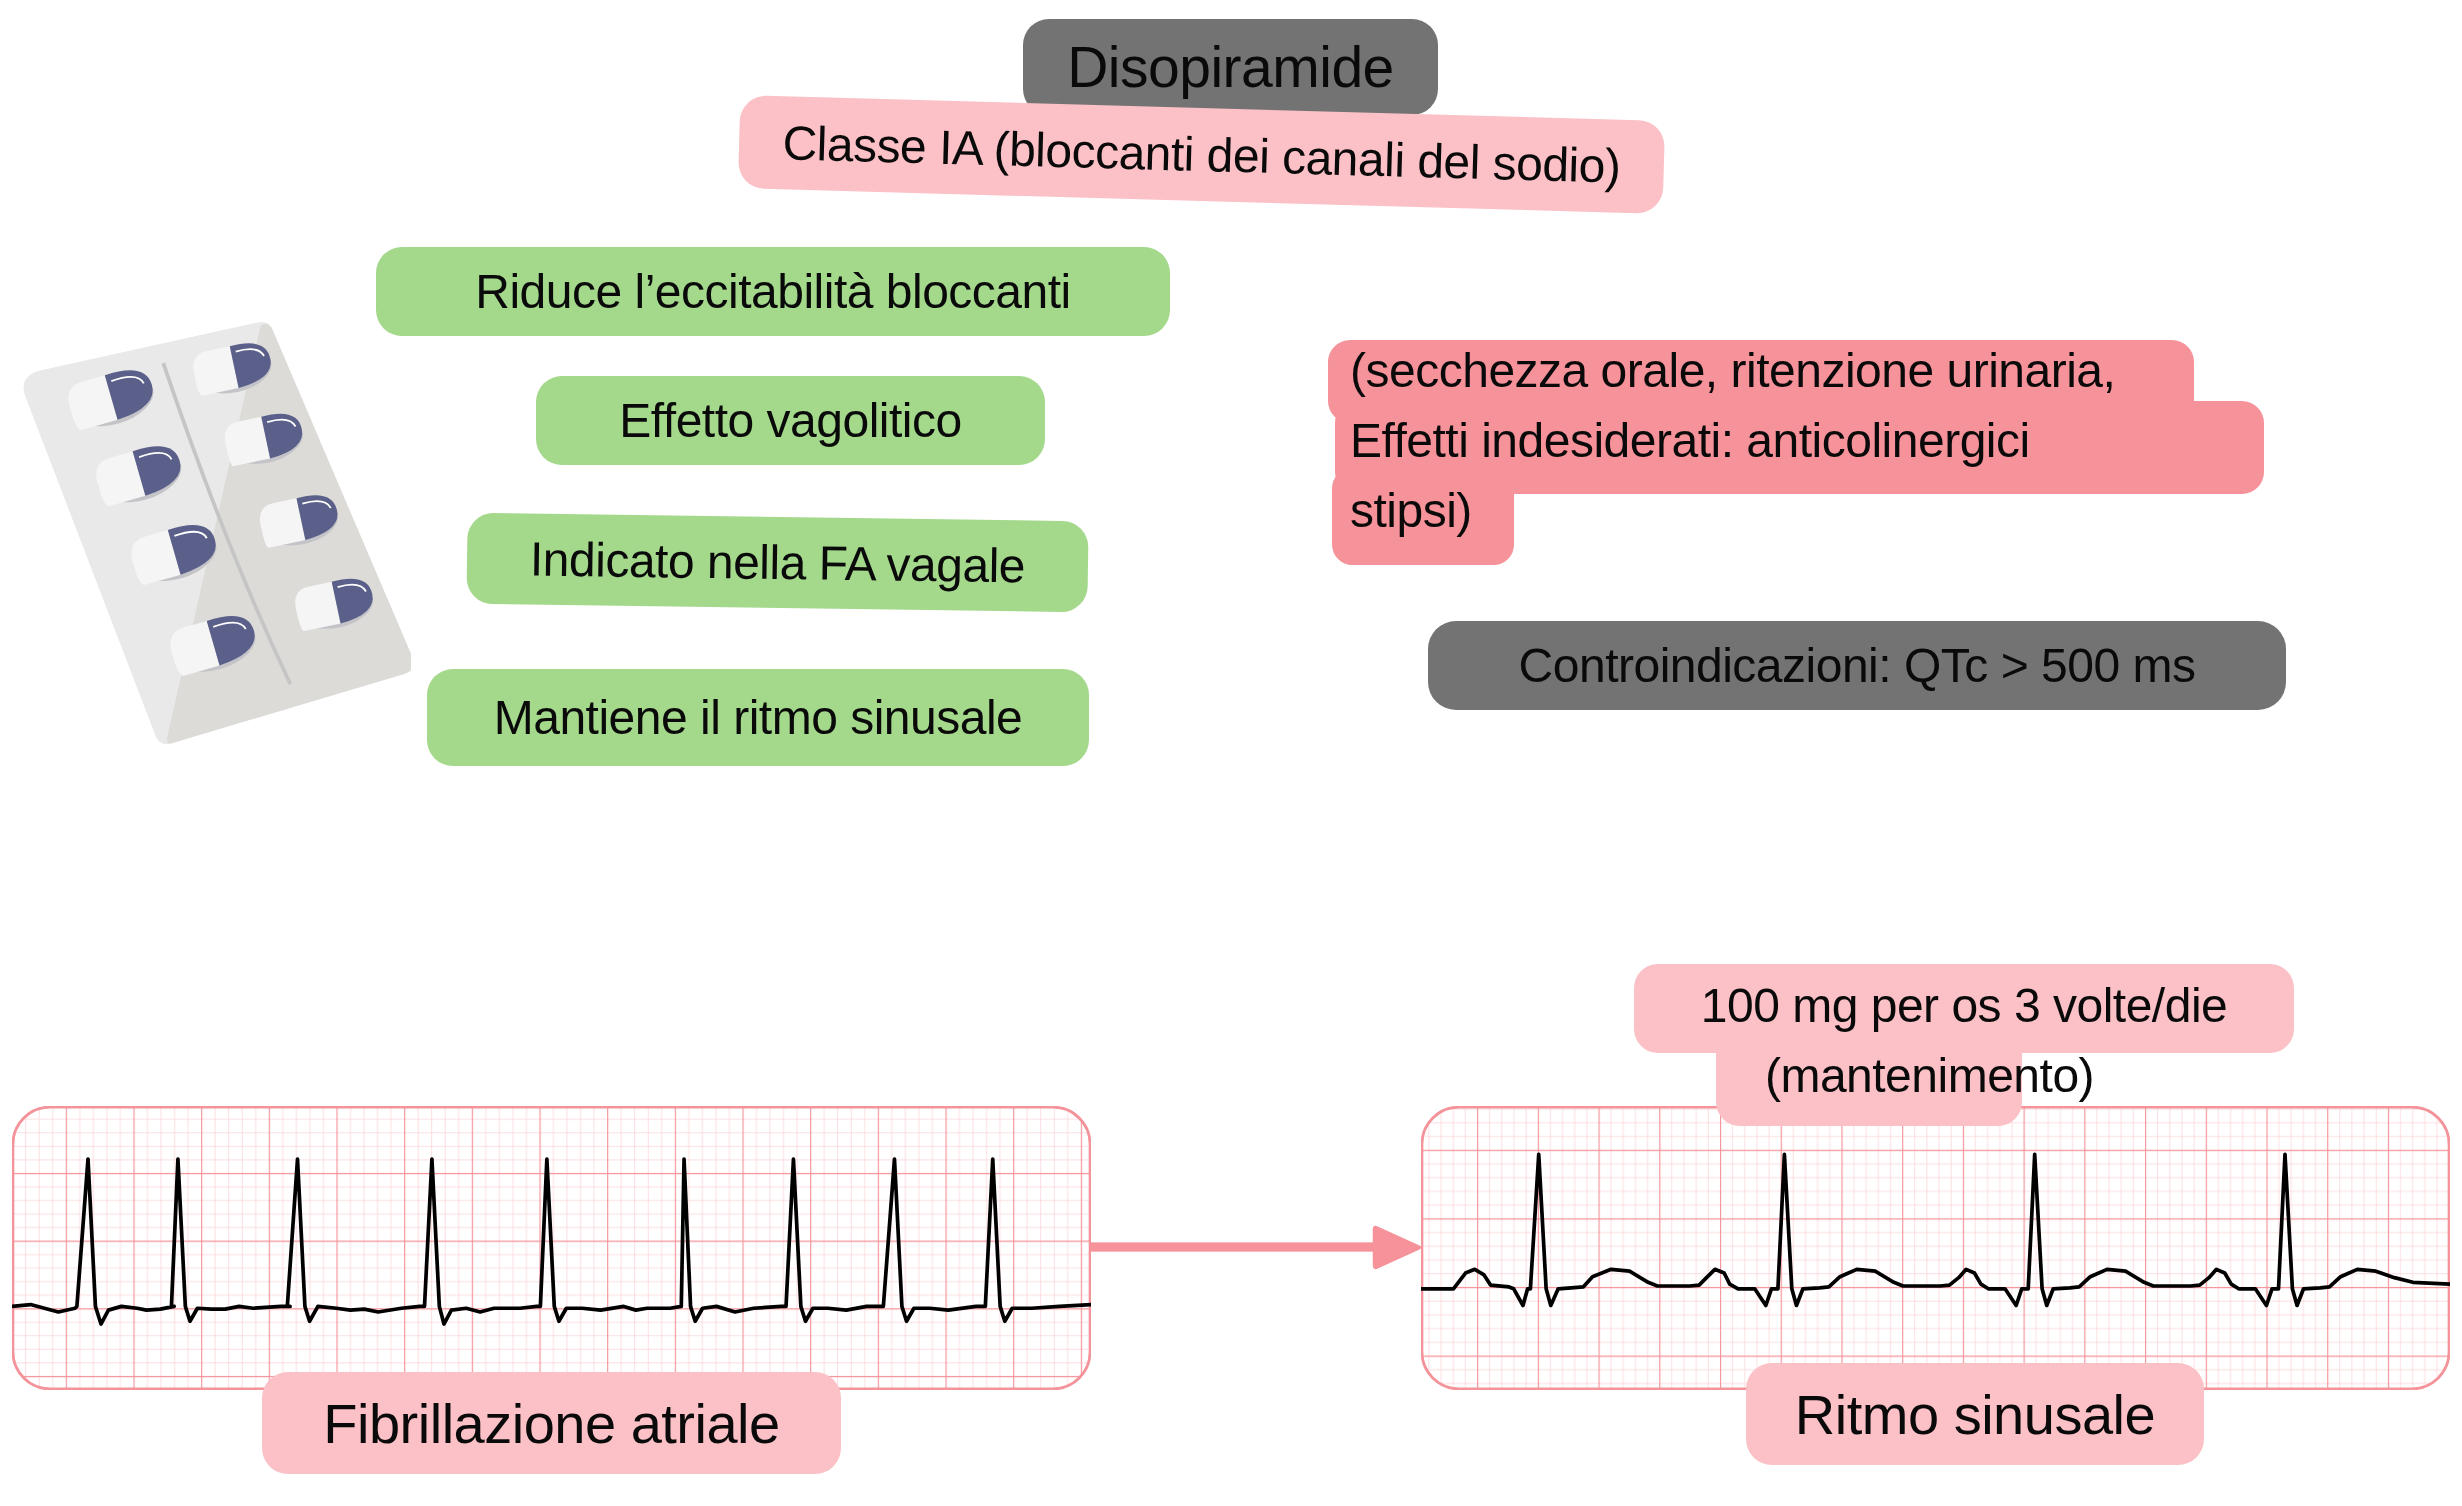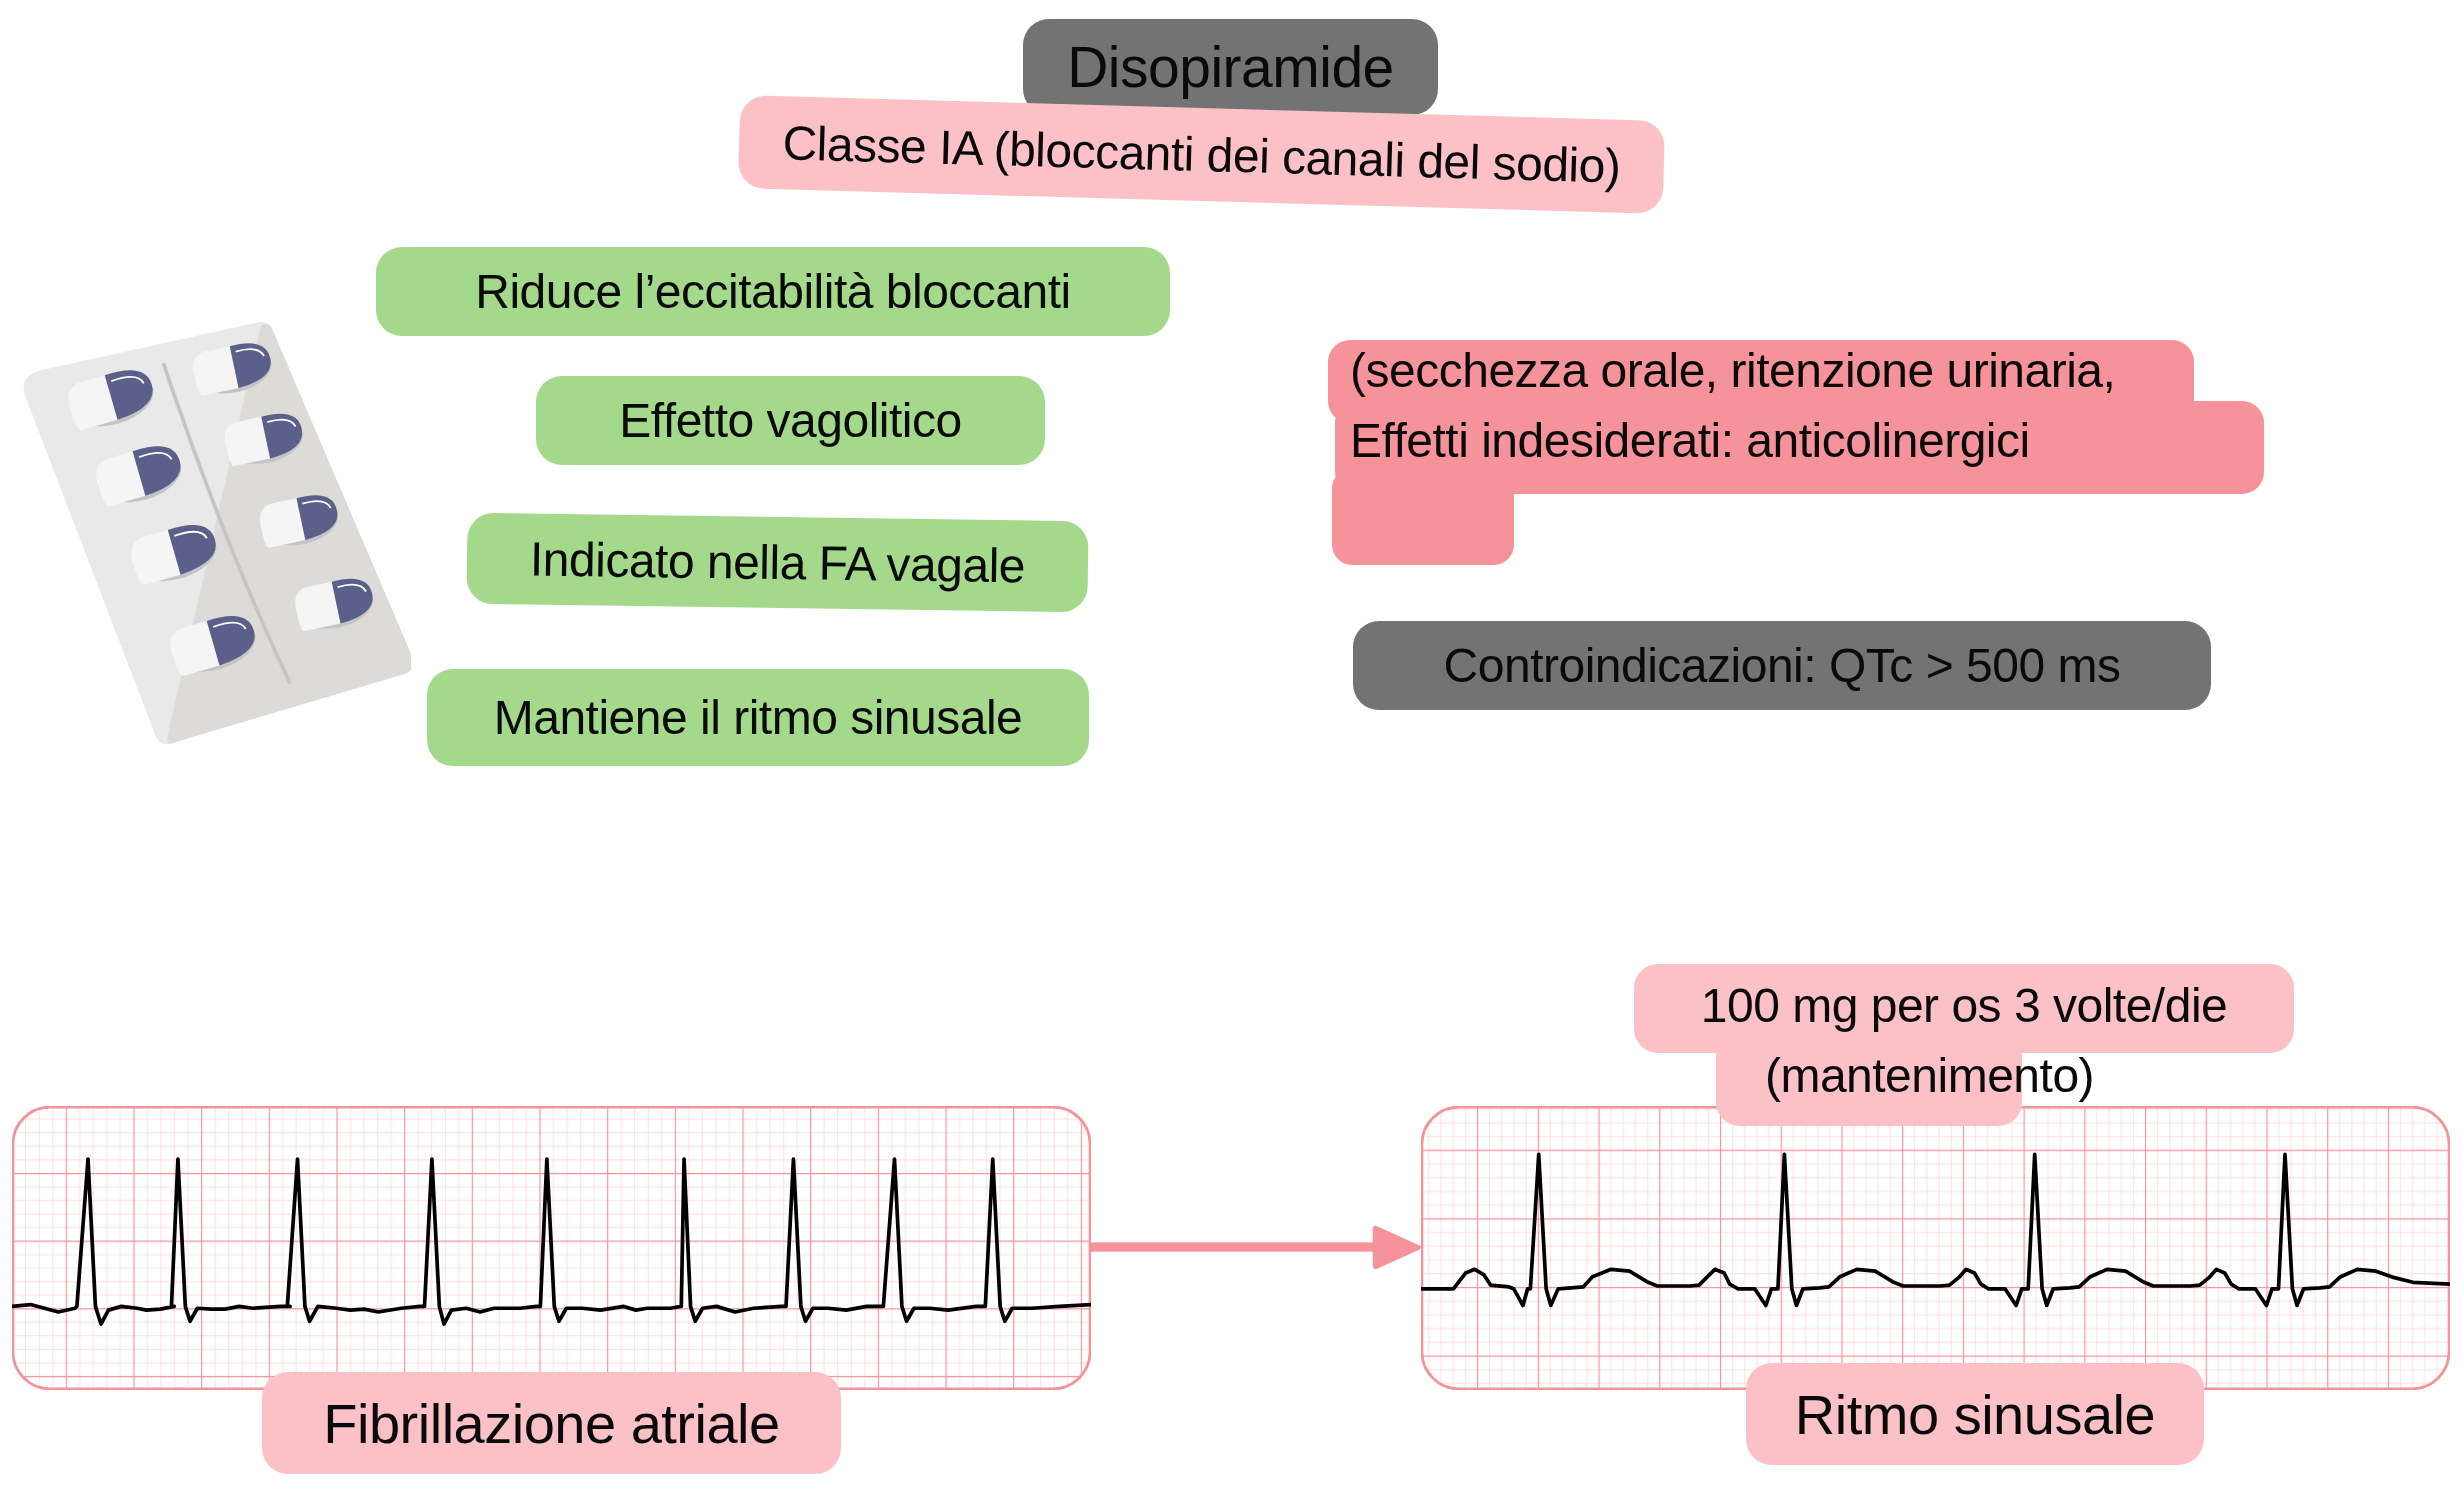--- a/index.html
+++ b/index.html
@@ -111,24 +111,25 @@
   <span>Mantiene il ritmo sinusale</span>
 </div>
 
 <div style="position:absolute; left:1328px; top:329px; width:936px; height:241px;">
   <div style="position:absolute; left:0; top:11px; width:866px; height:83px; background:#f6929a; border-radius:22px;"></div>
   <div style="position:absolute; left:7.4px; top:72px; width:929px; height:93px; background:#f6929a; border-radius:22px;"></div>
   <div style="position:absolute; left:3.7px; top:139px; width:182px; height:97px; background:#f6929a; border-radius:20.4px;"></div>
   <div style="position:absolute; left:22px; top:7.4px; font-size:48px; line-height:70px; letter-spacing:-0.5px;">
     <div>(secchezza orale, ritenzione urinaria,</div>
     <div>Effetti indesiderati: anticolinergici</div>
+    <div>stipsi)</div>
   </div>
 </div>
 
-<div class="box red txt" style="left:1353px; top:621px; width:858px; height:89px;">
+<div class="box red txt" style="left:1428px; top:621px; width:858px; height:89px;border-radius:28px;">
   <span>Controindicazioni: QTc &gt; 500 ms</span>
 </div>
 
 <div class="ecg" style="left:12px; top:1106px; width:1079px; height:284px;">
   <svg width="1079" height="284" viewBox="0 0 1164 306">
     <defs>
       <pattern id="minorL" width="14.6" height="14.6" patternUnits="userSpaceOnUse">
         <path d="M14.6 0 L0 0 0 14.6" fill="none" stroke="#fbd3d6" stroke-width="1.6"></path>
       </pattern>
       <pattern id="majorL" width="73" height="73" patternUnits="userSpaceOnUse" x="58" y="-1">

